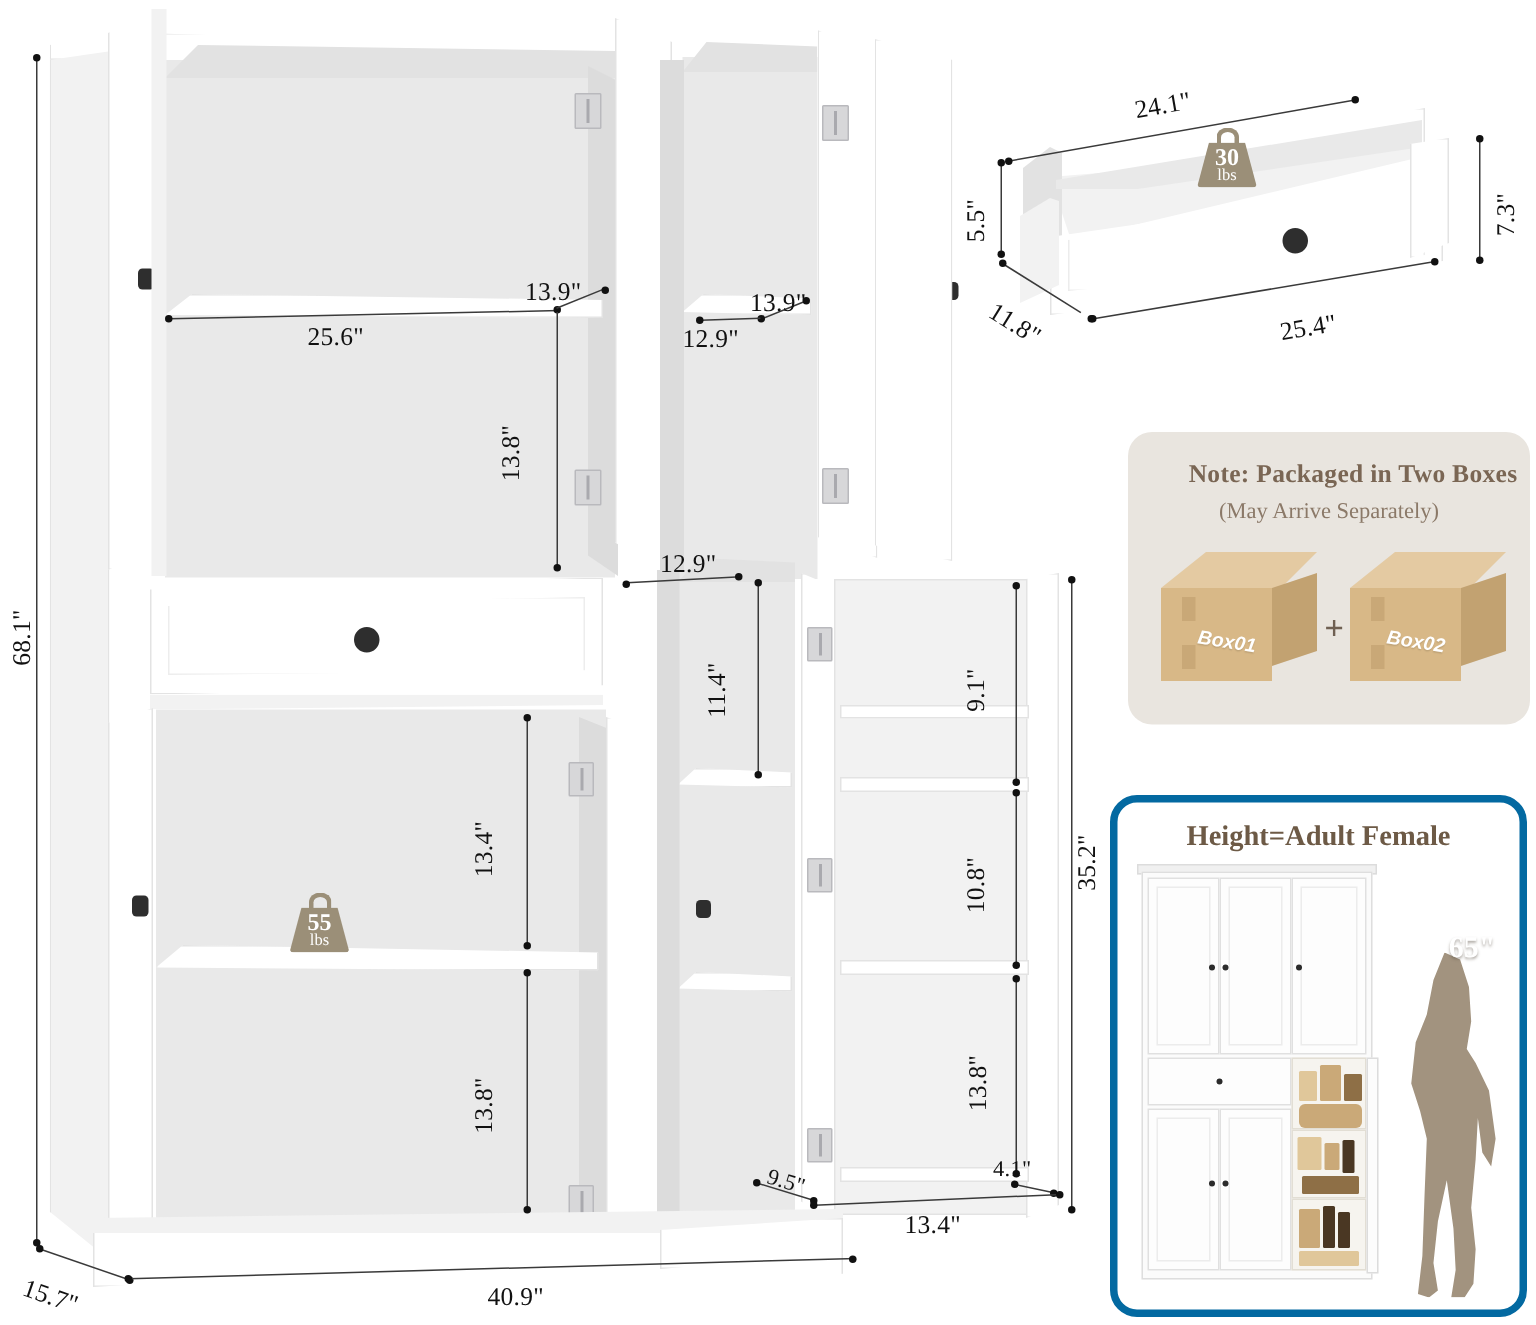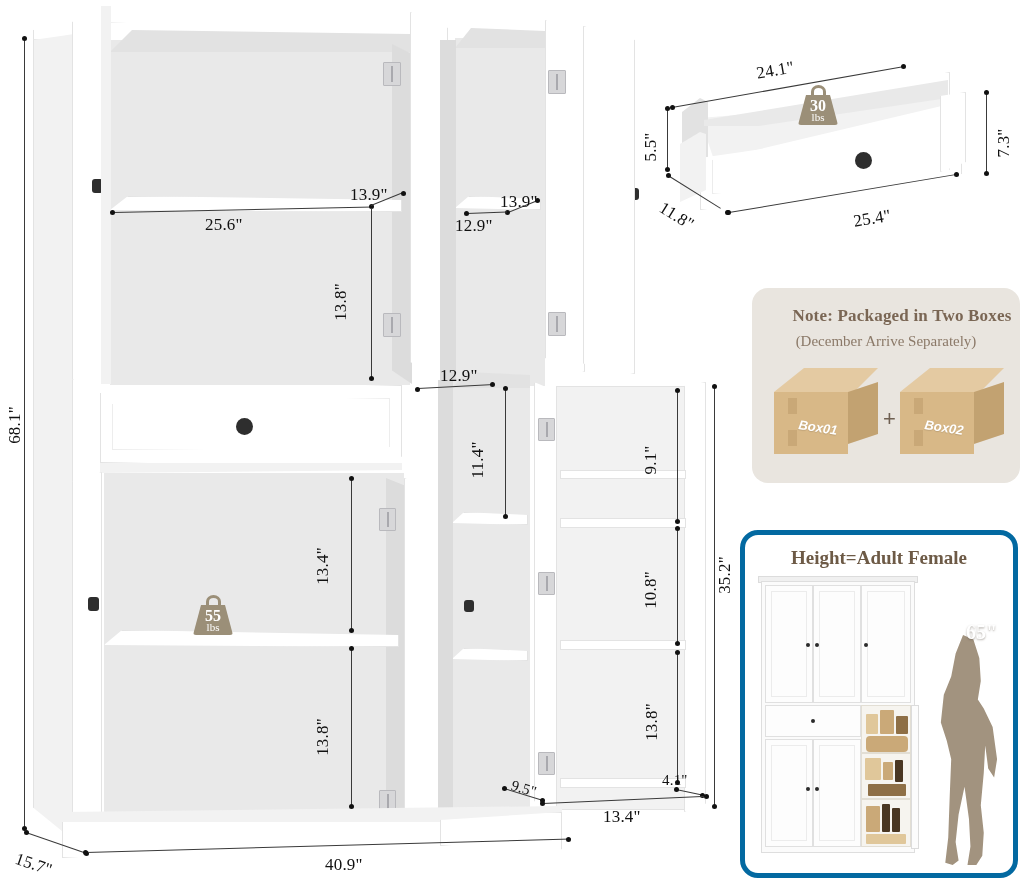--- a/index.html
+++ b/index.html
@@ -382,21 +382,21 @@
     <div class="dim" style="left:852px;top:212px;transform:rotate(-9.5deg);transform-origin:left top;">25.4"</div>
 
     <div class="ln v" style="left:986px;top:92px;height:82px;"></div>
     <div class="dot" style="left:984px;top:90px;"></div>
     <div class="dot" style="left:984px;top:171px;"></div>
     <div class="dim rotN" style="left:981px;top:133px;width:46px;text-align:center;">7.3"</div>
   </div>
 
   <div class="note-card">
     <div class="note-title">Note: Packaged in Two Boxes</div>
-    <div class="note-sub">(December Arrive Separately)</div>
+    <div class="note-sub">(May Arrive Separately)</div>
 
     <div class="box" style="left:22px;top:80px;">
       <div class="top"></div>
       <div class="side"></div>
       <div class="front"></div>
       <div class="tape"></div>
       <div class="tape2"></div>
       <div class="lbl">Box01</div>
     </div>
 

